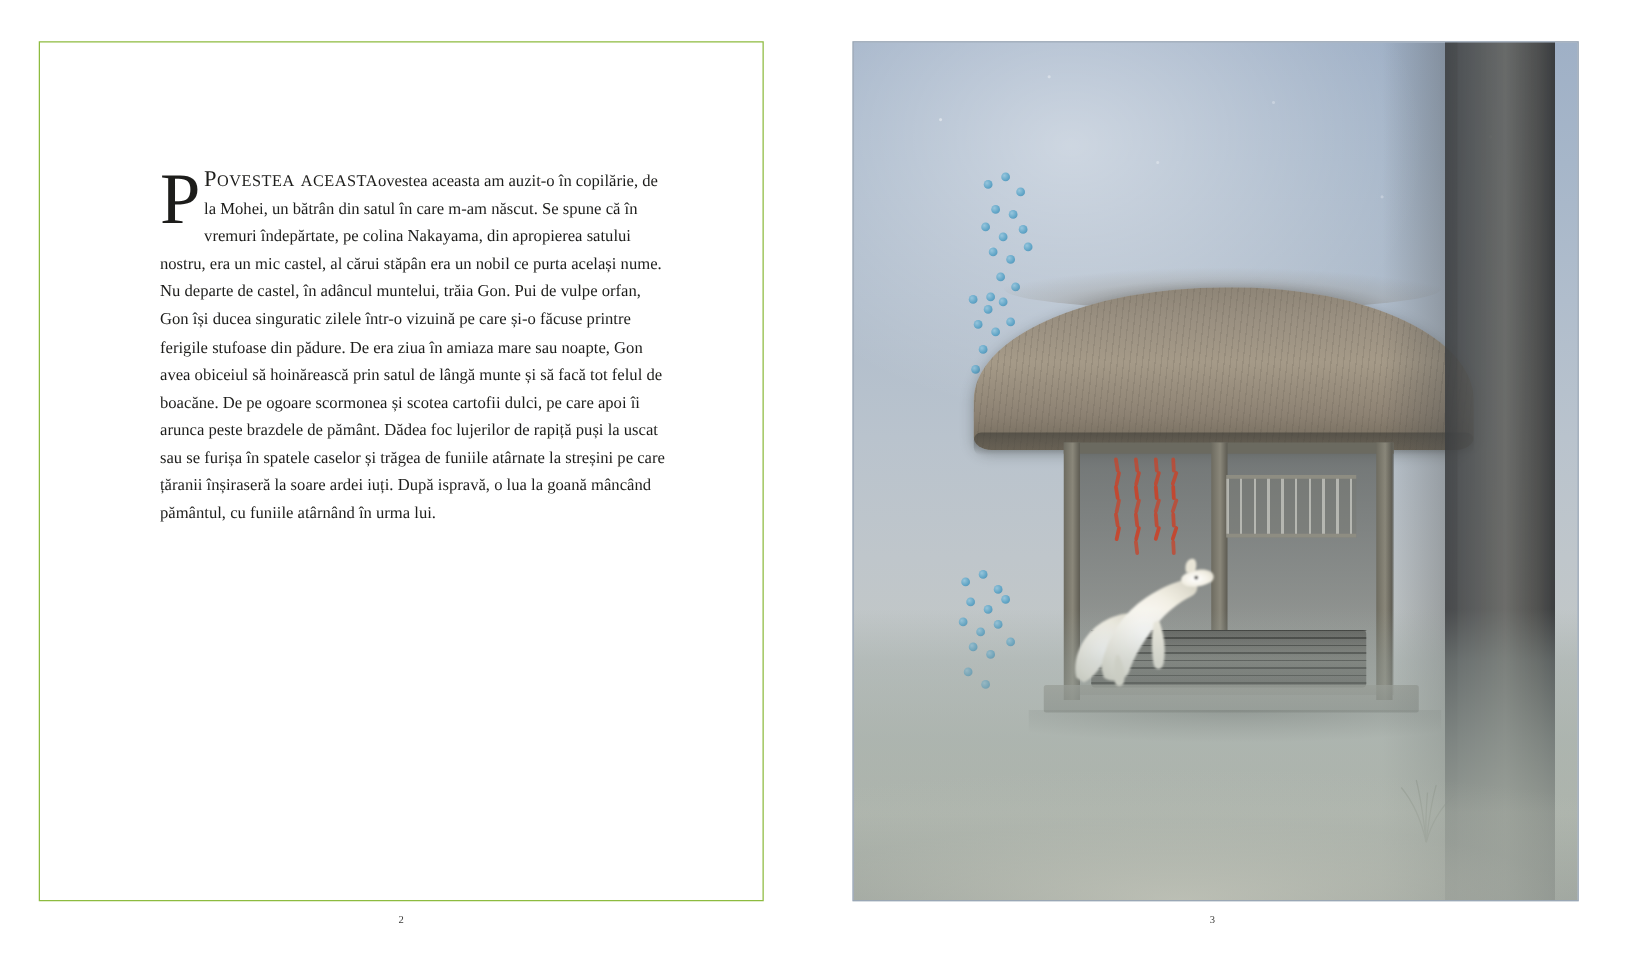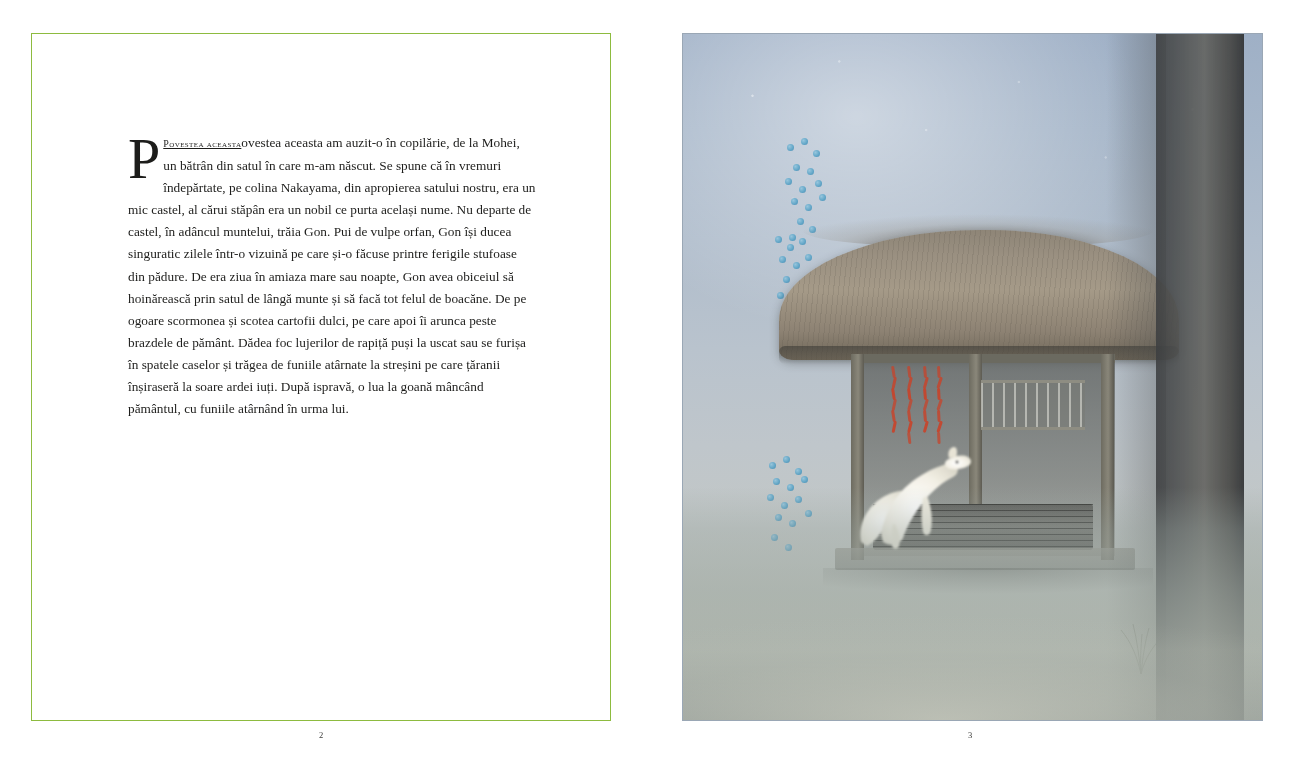--- a/index.html
+++ b/index.html
@@ -44,23 +44,22 @@
   .dropcap {
     float: left;
     font-size: 58px;
     line-height: 46px;
     padding: 4px 3px 0 0;
     font-family: "Liberation Serif", serif;
     color: #1d1d1b;
   }
   .smallcaps {
     font-variant: small-caps;
-    font-size: 10px;
+    font-size: 18px;
     letter-spacing: 0.4px;
-    text-decoration: underline;
   }
   .page-num {
     position: absolute;
     font-size: 8.5px;
     color: #3a3a38;
     font-family: "Liberation Serif", serif;
     text-align: center;
     width: 60px;
   }
   .page-num-left {

